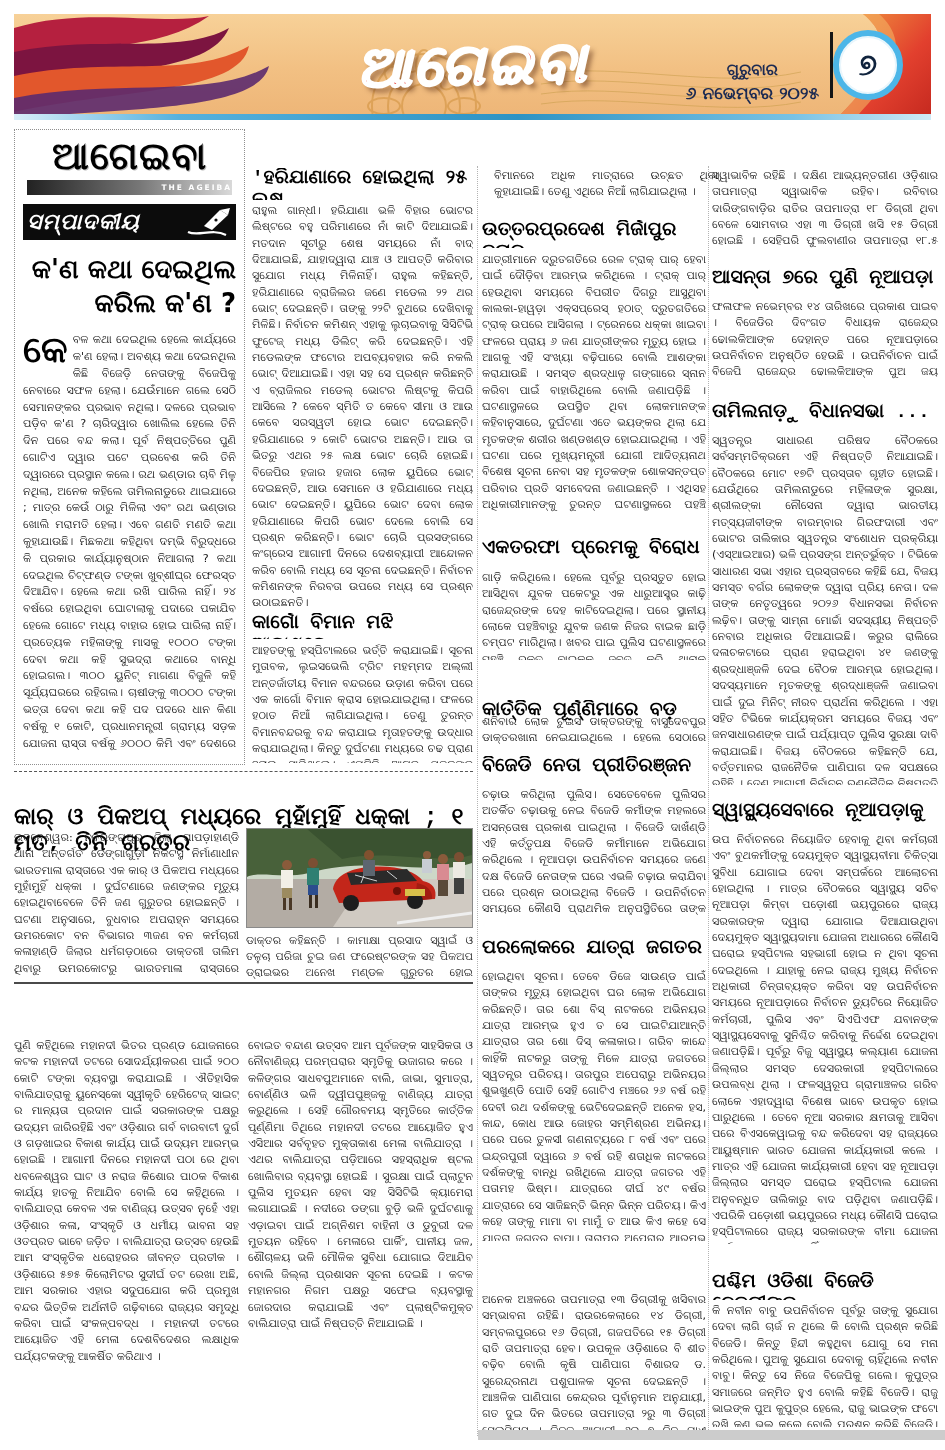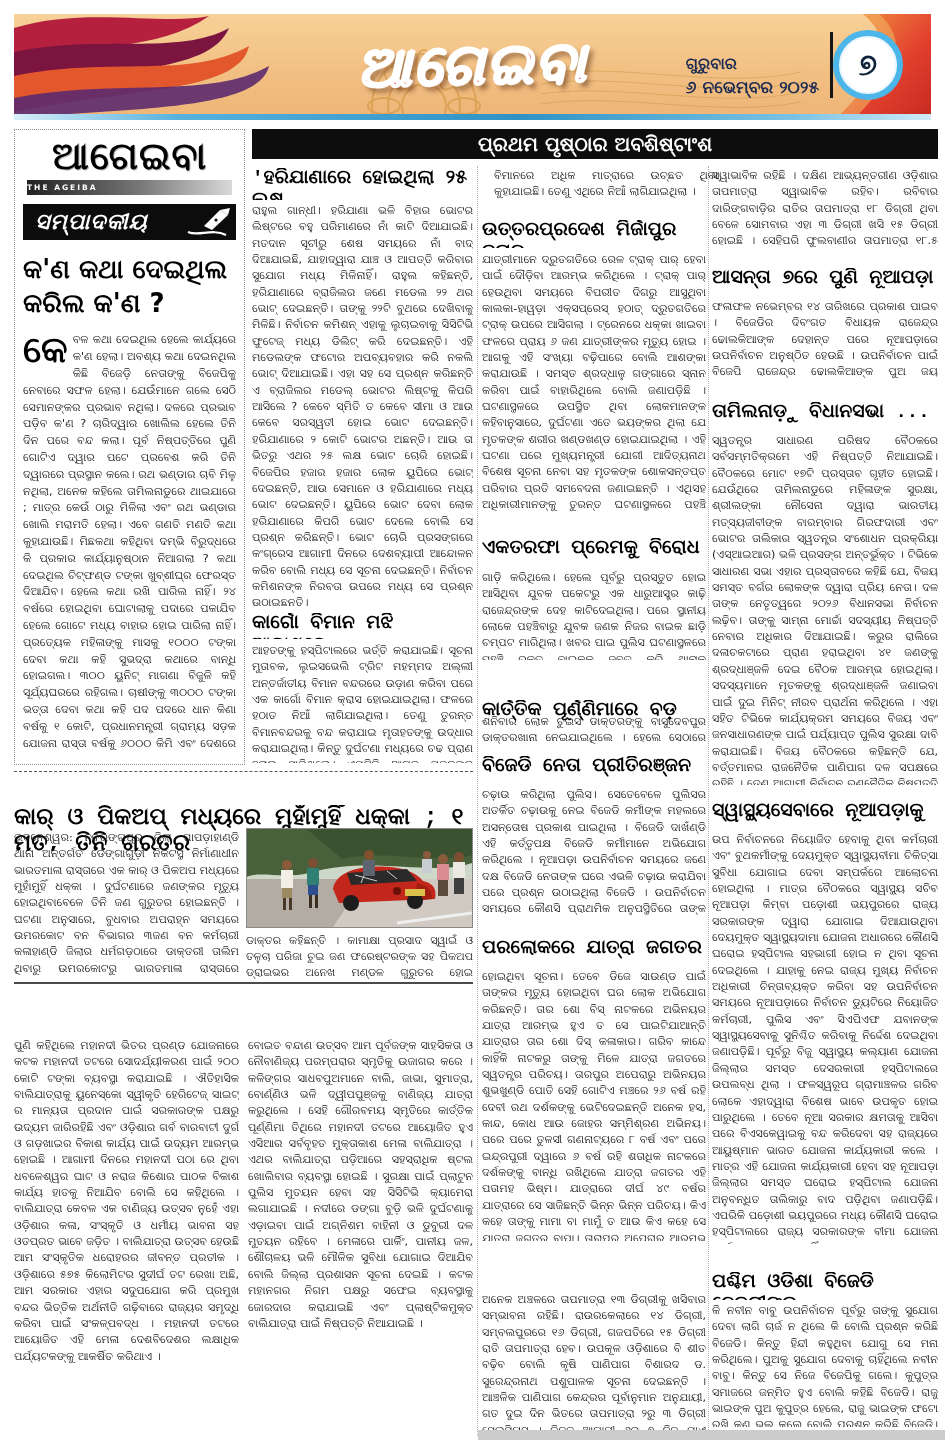--- a/index.html
+++ b/index.html
@@ -7,42 +7,42 @@
         font-family:"DejaVu Sans",sans-serif;color:#141414;}
   .abs{position:absolute;}
 
   
   .banner{left:14px;top:14px;width:917px;height:100px;overflow:hidden;
           background:linear-gradient(180deg,#f7d198 0%,#f2c083 55%,#eeb678 100%);}
   .banner svg{display:block;}
   .masthead-title{left:0;right:0;top:18px;text-align:center;font-size:56px;font-weight:800;font-style:italic;
           color:#e3241d;-webkit-text-stroke:2.5px #ffffff;letter-spacing:2px;
           text-shadow:4px 5px 5px rgba(70,25,10,.5);transform:rotate(-1.5deg);}
-  .date-block{right:112px;top:38px;text-align:left;color:#1b2a52;font-weight:bold;line-height:1.45;}
+  .date-block{right:112px;top:44px;text-align:center;color:#1b2a52;font-weight:bold;line-height:1.45;}
   .date-day{font-size:16px;}
   .date-date{font-size:17px;}
   .date-divider{right:98px;top:18px;width:3px;height:66px;background:#151515;}
   .page-circle{right:28px;top:16px;width:58px;height:58px;border-radius:50%;background:#ffffff;
           border:6px solid #4cb6e8;display:flex;align-items:center;justify-content:center;
           font-size:30px;font-weight:800;color:#10233d;box-shadow:0 0 0 2px #e9f6fc inset;}
   .banner-rule{left:14px;top:114px;width:917px;height:6px;
           background:linear-gradient(90deg,#d9effa 0%,#56b1dd 18%,#2e93c4 55%,#79c2e4 85%,#cfeaf6 100%);}
 
   
   .editorial-box{left:14px;top:129px;width:231px;height:636px;border:1px dotted #8f8f8f;
           background:#fff;box-sizing:border-box;padding:6px 8px;overflow:hidden;}
   .ed-logo{text-align:center;font-size:38px;font-weight:800;color:#000;line-height:1.1;letter-spacing:1px;
           text-shadow:1px 1px 0 #bbb;}
   .ed-logo-bar{height:15px;margin:2px 4px 0;background:linear-gradient(90deg,#222 0%,#777 55%,#d9d9d9 100%);
-          color:#fff;font-size:7.5px;letter-spacing:2px;text-align:left;line-height:15px;font-weight:bold;}
+          color:#fff;font-size:7.5px;letter-spacing:2px;text-align:right;line-height:15px;font-weight:bold;}
   .ed-section-bar{margin-top:9px;height:36px;background:#0c0c0c;display:flex;align-items:center;
-          padding:0 12px;position:relative;}
+          padding:0 4px;position:relative;}
   .ed-section-label{color:#fff;font-size:22px;font-weight:800;font-style:italic;letter-spacing:1px;}
   .ed-pen{position:absolute;right:4px;top:2px;}
-  .ed-headline{font-size:26px;font-weight:800;text-align:left;line-height:1.32;margin-top:12px;color:#000;}
+  .ed-headline{font-size:26px;font-weight:800;text-align:right;line-height:1.32;margin-top:12px;color:#000;}
   .ed-body{margin-top:12px;font-size:11.2px;line-height:1.5;text-align:justify;color:#181818;height:420px;overflow:hidden;}
   .dropcap{float:left;font-size:36px;font-weight:800;line-height:.9;padding:2px 5px 0 0;color:#000;}
 
   
   .section-banner{left:252px;top:129px;width:686px;height:30px;background:#0d0d0d;color:#ffffff;
           display:flex;align-items:center;justify-content:center;font-size:20px;font-weight:800;}
   .headline{font-weight:800;color:#000;line-height:1.15;overflow:hidden;font-family:Liberation Mono, monospace;}
   .h-med{font-size:19px;}
   .h-big{font-size:23px;}
   .body-text{font-size:11.2px;line-height:1.46;text-align:justify;color:#191919;overflow:hidden;}
@@ -124,21 +124,20 @@
           <path d="M2 26 C 12 31, 26 22, 40 29" stroke="#ffffff" stroke-width="2.2" fill="none"></path>
         </svg>
       </span>
     </div>
     <div class="ed-headline">କ'ଣ କଥା ଦେଇଥିଲ କରିଲ କ'ଣ ?</div>
     <div class="ed-body">
       <span class="dropcap">କେ</span><span>ବଳ କଥା ଦେଇଥିଲ ହେଲେ କାର୍ଯ୍ୟରେ କ'ଣ ହେଲା। ଅବଶ୍ୟ କଥା ଦେଇନଥିଲ କିଛି ବିଜେଡ଼ି ନେତାଙ୍କୁ ବିଜେପିକୁ ନେବାରେ ସଫଳ ହେଲା। ଯେଉଁମାନେ ଗଲେ ସେଠି ସେମାନଙ୍କର ପ୍ରଭାବ ନଥିଲା। ଦଳରେ ପ୍ରଭାବ ପଡ଼ିବ କ'ଣ ? ଚାରିଦ୍ୱାର ଖୋଲିଲ ହେଲେ ତିନି ଦିନ ପରେ ବନ୍ଦ କଲା। ପୂର୍ବ ନିଷ୍ପତ୍ତିରେ ପୁଣି ଗୋଟିଏ ଦ୍ୱାର ପଟେ ପ୍ରବେଶ କରି ତିନି ଦ୍ୱାରରେ ପ୍ରସ୍ଥାନ କଲେ। ରଥ ଭଣ୍ଡାର ଚାବି ମିଳୁ ନଥିଲା, ଅନେକ କହିଲେ ତାମିଲନାଡୁରେ ଥାଇଯାରେ ; ମାତ୍ର କେଉଁ ଠାରୁ ମିଳିଲା ଏବଂ ରଥ ଭଣ୍ଡାର ଖୋଲି ମରାମତି ହେଲା। ଏବେ ଗଣତି ମଣତି କଥା କୁହାଯାଉଛି। ମିଛକଥା କହିଥିବା ଦମ୍ଭି ବିରୁଦ୍ଧରେ କି ପ୍ରକାର କାର୍ଯ୍ୟାନୁଷ୍ଠାନ ନିଆଗଲା ? କଥା ଦେଇଥିଲ ଚିଟ୍‌ଫଣ୍ଡ ଟଙ୍କା ଖୁବ୍‌ଶୀଘ୍ର ଫେରସ୍ତ ଦିଆଯିବ। ହେଲେ କଥା ରଖି ପାରିଲ ନାହିଁ। ୨୪ ବର୍ଷରେ ହୋଇଥିବା ଘୋଟାଲାକୁ ପଦାରେ ପକାଯିବ ହେଲେ ଗୋଟେ ମଧ୍ୟ ବାହାର ହୋଇ ପାରିଲା ନାହିଁ। ପ୍ରତ୍ୟେକ ମହିଳାଙ୍କୁ ମାସକୁ ୧୦୦୦ ଟଙ୍କା ଦେବା କଥା କହି ସୁଭଦ୍ରା କଥାରେ ବାନ୍ଧି ହୋଇଗଲ। ୩୦୦ ୟୁନିଟ୍ ମାଗଣା ବିଜୁଳି କହି ସୂର୍ଯ୍ୟଘରରେ ରହିଗଲ। ଚାଷୀଙ୍କୁ ୩୦୦୦ ଟଙ୍କା ଭତ୍ତା ଦେବା କଥା କହି ପଦ ପଦରେ ଧାନ କିଣା ବର୍ଷକୁ ୧ କୋଟି, ପ୍ରଧାନମନ୍ତ୍ରୀ ଗ୍ରାମ୍ୟ ସଡ଼କ ଯୋଜନା ରାସ୍ତା ବର୍ଷକୁ ୬୦୦୦ କିମି ଏବଂ ଦେଶରେ ଦିନକୁ ଜାତୀୟ ରାଜପଥ ରାସ୍ତା ନିର୍ମାଣ ୩୪ କିମି ଏକ ଫମ୍ପା ଆବାଜ। ପଞ୍ଚାୟତ ଓ ସହରରେ ବିକାଶ କାର୍ଯ୍ୟ ଠପ୍ ହୋଇଯିବା ସହ ୬୦ ବର୍ଷରୁ ଊର୍ଦ୍ଧ୍ୱ ବ୍ୟକ୍ତିମାନଙ୍କ ପାଇଁ ୧୭ ମାସରେ ଗୋଟିଏ ନୂଆ ଭତ୍ତା ପ୍ରଦାନ ଏକ ସ୍ୱପ୍ନ ହୋଇଗଲା। ପ୍ରଧାନମନ୍ତ୍ରୀ ଆବାସ ଗୃହ କେନ୍ଦ୍ର ୧୦ ଭାଗ କମାଇ ଦେବା ସହ ୨ ବର୍ଷର ଅନୁଦାନ ମାର୍ଚ୍ଚ ୨୦୨୬ ହେବାର ଥିଲା ବେଳେ ଏବେ ୨୦୨୪-୨୫ର ଅନୁଦାନ ମିଳିଛି। ବିଧାୟକ ଓ ସାଂସଦ ପାଣି ଆସନ ହେବାର ନାଁ ଗନ୍ଧ ଧରୁ ନାହିଁ। ପୂର୍ବ ସରକାର ଦେଇଥିବା ଅନୁଦାନକୁ ଧୀରେ ଧୀରେ କାର୍ଯ୍ୟ କରାଯାଉଛି ଏବଂ ଏବେ ସୁଧା ଶେଷ ହୋଇନାହିଁ। ଧନ ଥାଇ କାର୍ଯ୍ୟ ନହେବା ଏବଂ କାର୍ଯ୍ୟ କଲେ ବିଲ୍ ନପାଇବା ଏ ସରକାରର ବଡ଼ ସଫଳତା। ଜନ ପ୍ରତିନିଧିମାନେ ଜନ ସମ୍ପର୍କକୁ ନ୍ୟୂନ ମନେ କରି ପିସି ସମ୍ପର୍କକୁ ପ୍ରାଧାନ୍ୟ ଦେଇଥିବାରୁ ଅଧିକାରୀମାନେ ବଡ଼ ବ୍ୟସ୍ତ ଓ ବିଚଳିତ ହୋଇପଡ଼ିଛନ୍ତି। ଏଥିରେ ବିକାଶ ହେବ କିପରି ?</span>
     </div>
   </div>
 
-  <div class="abs section-banner">ପ୍ରଥମ ପୃଷ୍ଠାର ଅବଶିଷ୍ଟାଂଶ</div>
 
   <div class="abs v-divider" style="left:477px;top:166px;height:1270px;"></div>
   <div class="abs v-divider" style="left:708px;top:166px;height:1270px;"></div>
 
   <div class="abs headline h-med" style="left:252px;top:168px;width:221px;height:32px;">'ହରିଯାଣାରେ ହୋଇଥିଲା ୨୫ ଲକ୍ଷ ...</div>
   <div class="abs body-text" style="left:252px;top:203px;width:221px;height:403px;">ରାହୁଲ ଗାନ୍ଧୀ। ହରିଯାଣା ଭଳି ବିହାର ଭୋଟର ଲିଷ୍ଟରେ ବହୁ ପରିମାଣରେ ନାଁ କାଟି ଦିଆଯାଇଛି। ମତଦାନ ସୂଚୀରୁ ଶେଷ ସମୟରେ ନାଁ ବାଦ୍ ଦିଆଯାଇଛି, ଯାହାଦ୍ୱାରା ଯାଞ୍ଚ ଓ ଆପତ୍ତି କରିବାର ସୁଯୋଗ ମଧ୍ୟ ମିଳିନାହିଁ। ରାହୁଲ କହିଛନ୍ତି, ହରିଯାଣାରେ ବ୍ରାଜିଲର ଜଣେ ମଡେଲ ୨୨ ଥର ଭୋଟ୍ ଦେଇଛନ୍ତି। ତାଙ୍କୁ ୨୨ଟି ବୁଥରେ ଦେଖିବାକୁ ମିଳିଛି। ନିର୍ବାଚନ କମିଶନ୍ ଏହାକୁ ଲୁଚାଇବାକୁ ସିସିଟିଭି ଫୁଟେଜ୍ ମଧ୍ୟ ଡିଲିଟ୍ କରି ଦେଇଛନ୍ତି। ଏହି ମଡେଲଙ୍କ ଫଟୋର ଅପବ୍ୟବହାର କରି ନକଲି ଭୋଟ୍ ଦିଆଯାଇଛି। ଏହା ସହ ସେ ପ୍ରଶ୍ନ କରିଛନ୍ତି ଏ ବ୍ରାଜିଲର ମଡେଲ୍ ଭୋଟର ଲିଷ୍ଟକୁ କିପରି ଆସିଲେ ? କେବେ ସ୍ମିତି ତ କେବେ ସୀମା ଓ ଆଉ କେବେ ସରସ୍ୱତୀ ହୋଇ ଭୋଟ ଦେଇଛନ୍ତି। ହରିଯାଣାରେ ୨ କୋଟି ଭୋଟର ଅଛନ୍ତି। ଆଉ ତା ଭିତରୁ ଏଥର ୨୫ ଲକ୍ଷ ଭୋଟ ଚୋରି ହୋଇଛି। ବିଜେପିର ହଜାର ହଜାର ଲୋକ ୟୁପିରେ ଭୋଟ୍ ଦେଇଛନ୍ତି, ଆଉ ସେମାନେ ଓ ହରିଯାଣାରେ ମଧ୍ୟ ଭୋଟ ଦେଇଛନ୍ତି। ୟୁପିରେ ଭୋଟ ଦେବା ଲୋକ ହରିଯାଣାରେ କିପରି ଭୋଟ ଦେଲେ ବୋଲି ସେ ପ୍ରଶ୍ନ କରିଛନ୍ତି। ଭୋଟ ଚୋରି ପ୍ରସଙ୍ଗରେ କଂଗ୍ରେସ ଆଗାମୀ ଦିନରେ ଦେଶବ୍ୟାପୀ ଆନ୍ଦୋଳନ କରିବ ବୋଲି ମଧ୍ୟ ସେ ସୂଚନା ଦେଇଛନ୍ତି। ନିର୍ବାଚନ କମିଶନଙ୍କ ନିରବତା ଉପରେ ମଧ୍ୟ ସେ ପ୍ରଶ୍ନ ଉଠାଇଛନ୍ତି।</div>
   <div class="abs headline h-med" style="left:252px;top:613px;width:221px;height:26px;">କାର୍ଗୋ ବିମାନ ମଝି ଆକାଶରେ ...</div>
   <div class="abs body-text" style="left:252px;top:643px;width:221px;height:120px;">ଆହତଙ୍କୁ ହସ୍ପିଟାଲରେ ଭର୍ତ୍ତି କରାଯାଇଛି। ସୂଚନା ମୁତାବକ, ଲୁଇସଭେଲି ଟ୍ରିଟ ମହମ୍ମଦ ଅଲ୍ଲୀ ଅନ୍ତର୍ଜାତୀୟ ବିମାନ ବନ୍ଦରରେ ଉଡ଼ାଣ କରିବା ପରେ ଏକ କାର୍ଗୋ ବିମାନ କ୍ରାସ ହୋଇଯାଇଥିଲା। ଫଳରେ ହଠାତ ନିଆଁ ଲାଗିଯାଇଥିଲା। ତେଣୁ ତୁରନ୍ତ ବିମାନବନ୍ଦରକୁ ବନ୍ଦ କରାଯାଇ ମୃତାହତଙ୍କୁ ଉଦ୍ଧାର କରାଯାଇଥିଲା। କିନ୍ତୁ ଦୁର୍ଘଟଣା ମଧ୍ୟରେ ଚଢ ପ୍ରାଣ ହରାଇ ସାରିଥିଲେ। ଏପଟିକି ଆଗକୁ ମୃତକଙ୍କ ସଂଖ୍ୟା ବୃଦ୍ଧି ହୋଇପାରେ ବୋଲି ଅନୁମାନ କରାଯାଉଛି। ଫେଡେରାଲ ଆଭିଏସନର ସୂଚନା ଅନୁଯାୟୀ, କାର୍ଗୋ ଫ୍ଲାଇଟ୍ ୨୯୭୬ ହୋନୋଲୁଲୁ ଅଭିମୁଖେ ଯାତ୍ରା ଆରମ୍ଭ କରିଥିଲା। ସ୍ଥାନୀୟ ସମୟ ଅନୁସାରେ ୫ ଟା ୧୫ରେ ହଠାତ ଏଥିରେ ନିଆଁ ଲାଗିଯାଇଥିଲା । ଏହାପରେ ବିମାନଟି ଦୁର୍ଘଟଣାର ଶିକାର ହୋଇଥିଲା।</div>
 
   <div class="abs body-text" style="left:494px;top:168px;width:224px;height:36px;">ବିମାନରେ ଅଧିକ ମାତ୍ରାରେ ଉଚ୍ଛତ ଥିବା କୁହାଯାଇଛି। ତେଣୁ ଏଥିରେ ନିଆଁ ଲାଗିଯାଇଥିଲା ।</div>

